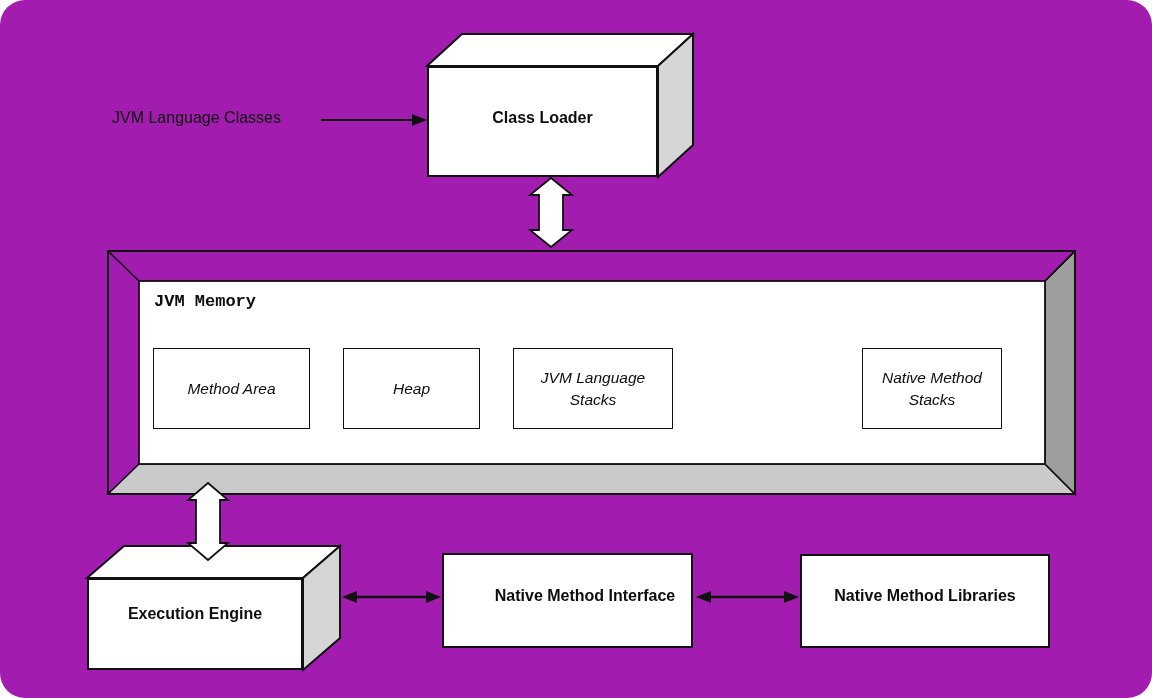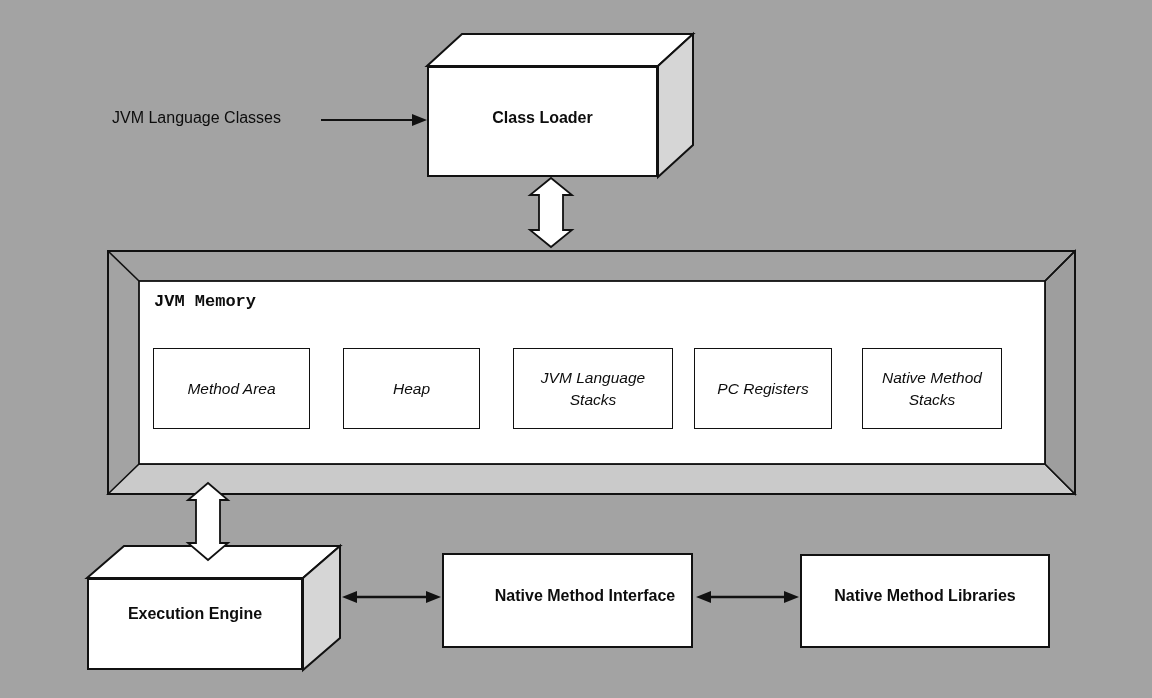--- a/index.html
+++ b/index.html
@@ -5,22 +5,23 @@
   html, body {
     margin: 0;
     padding: 0;
     background: #ffffff;
     font-family: "Liberation Sans", sans-serif;
   }
   .canvas {
     position: relative;
     width: 1152px;
     height: 698px;
-    background: #a3a3a3;
+    background: #a21caf;
     overflow: hidden;
+    border-radius: 25px;
   }
   .layer-svg {
     position: absolute;
     left: 0;
     top: 0;
     width: 1152px;
     height: 698px;
   }
   .label {
     position: absolute;
@@ -111,23 +112,20 @@
 
   <div class="box mem-box" style="left:153px; top:348px; width:157px; height:81px;">
     <span>Method Area</span>
   </div>
   <div class="box mem-box" style="left:513px; top:348px; width:160px; height:81px;">
     <span>JVM Language Stacks</span>
   </div>
   <div class="box mem-box" style="left:343px; top:348px; width:137px; height:81px;">
     <span>Heap</span>
   </div>
-  <div class="box mem-box" style="left:694px; top:348px; width:138px; height:81px;">
-    <span>PC Registers</span>
-  </div>
   <div class="box mem-box" style="left:862px; top:348px; width:140px; height:81px;">
     <span>Native Method Stacks</span>
   </div>
 
   <div class="box box-3d-front bold-label shift-up-md" style="left:87px; top:578px; width:216px; height:92px;">
     <span>Execution Engine</span>
   </div>
 
   <div class="box bold-label shift-up-sm" style="left:442px; top:553px; width:251px; height:95px;padding-left:35px;">
     <span>Native Method Interface</span>

